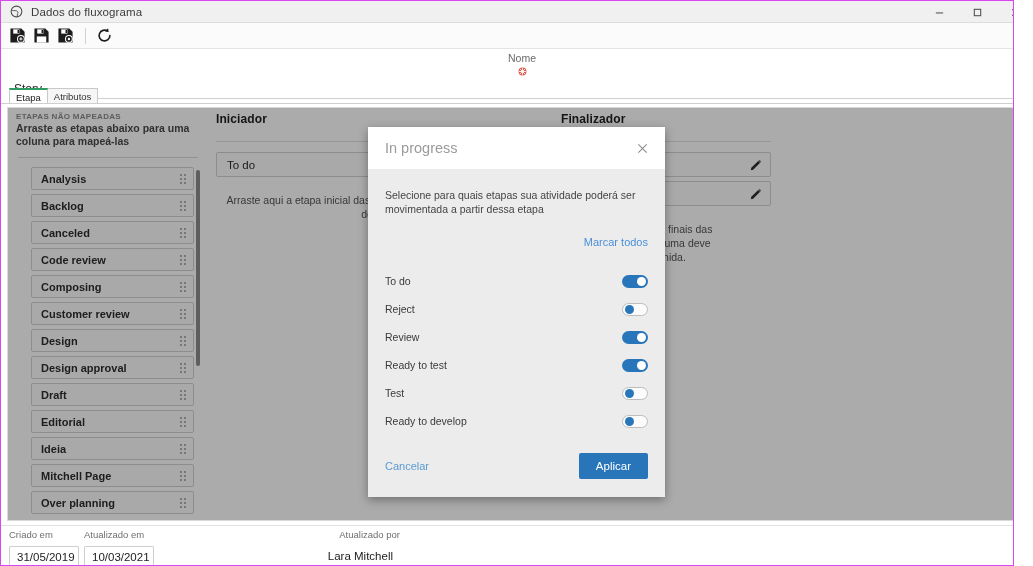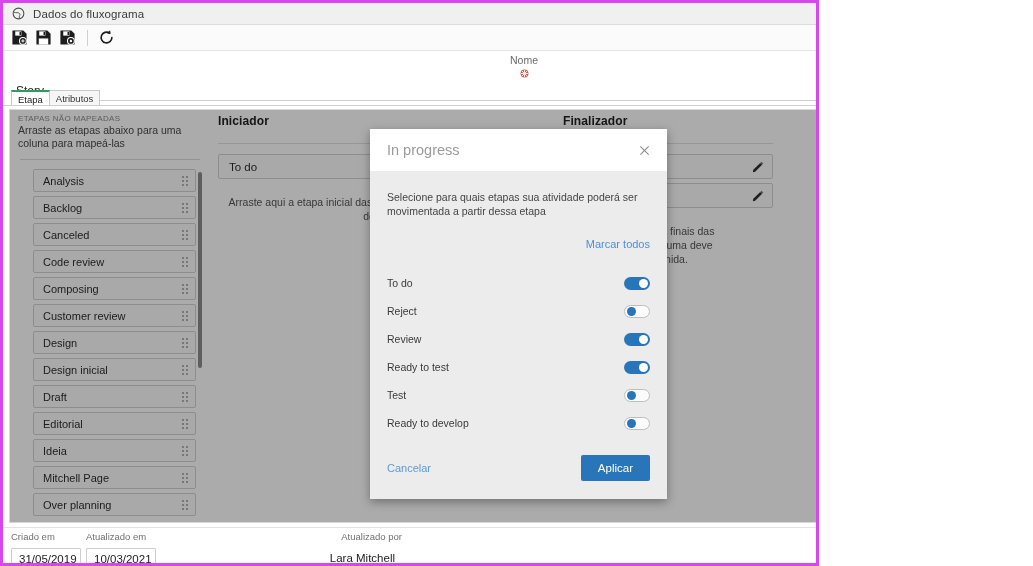--- a/index.html
+++ b/index.html
@@ -4,23 +4,23 @@
 <style>
   * { box-sizing: border-box; margin: 0; padding: 0; }
   html, body {
     width: 1033px; height: 566px;
     font-family: "Liberation Sans", sans-serif;
     background: #ffffff;
     overflow: hidden;
   }
   .app {
     position: relative;
-    width: 819px; height: 566px;
+    width: 1014px; height: 566px;
     background: #ffffff;
-    border: 3px solid #d946ef;
+    border: 1px solid #d946ef;
     overflow: hidden;
   }
 
   
   .titlebar {
     position: absolute; left: 0; top: 0;
     width: 1033px; height: 22px;
     background: #f0f0f0;
     border-bottom: 1px solid #dcdcdc;
     display: flex; align-items: center;
@@ -113,21 +113,21 @@
 
   
   .backdrop {
     position: absolute; left: 0; top: 0; width: 100%; height: 100%;
     background: rgba(0,0,0,0.33);
     z-index: 40;
   }
 
   
   .col-unmapped {
-    position: absolute; left: 8px; top: 4px; width: 186px; height: 406px;
+    position: absolute; left: 8px; top: 4px; width: 186px; height: 406px; font-weight: bold;
   }
   .col-kicker {
     font-size: 8px; color: #8b8b8b; letter-spacing: .3px;
     text-transform: uppercase;
   }
   .col-sub {
     font-size: 10.5px; color: #4a4a4a; line-height: 13px; margin-top: 1px;
   }
   .col-rule {
     height: 1px; background: #dcdcdc; margin: 9px 2px 0 2px; width: 180px;
@@ -442,21 +442,21 @@
             <span class="grip">
                 <i></i>
                 <i></i>
                 <i></i>
                 <i></i>
                 <i></i>
                 <i></i>
               </span>
           </div>
           <div class="stage-item">
-            <span>Design inicial</span>
+            <span>Design approval</span>
             <span class="grip">
                 <i></i>
                 <i></i>
                 <i></i>
                 <i></i>
                 <i></i>
                 <i></i>
               </span>
           </div>
           <div class="stage-item">

